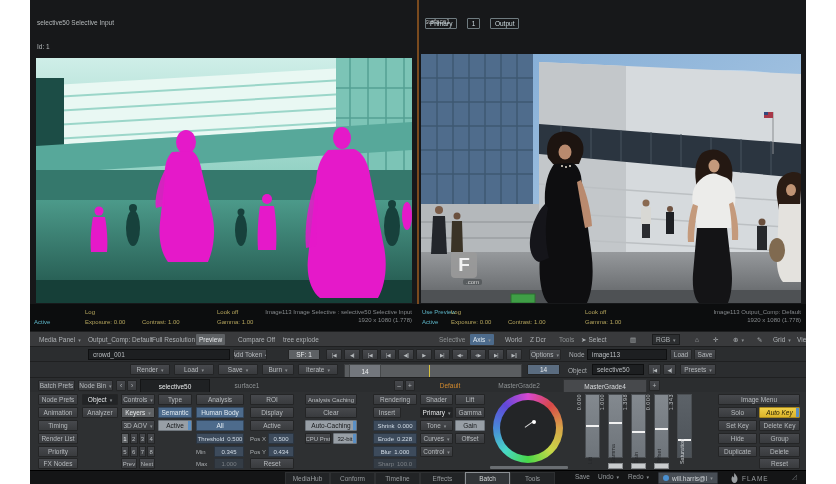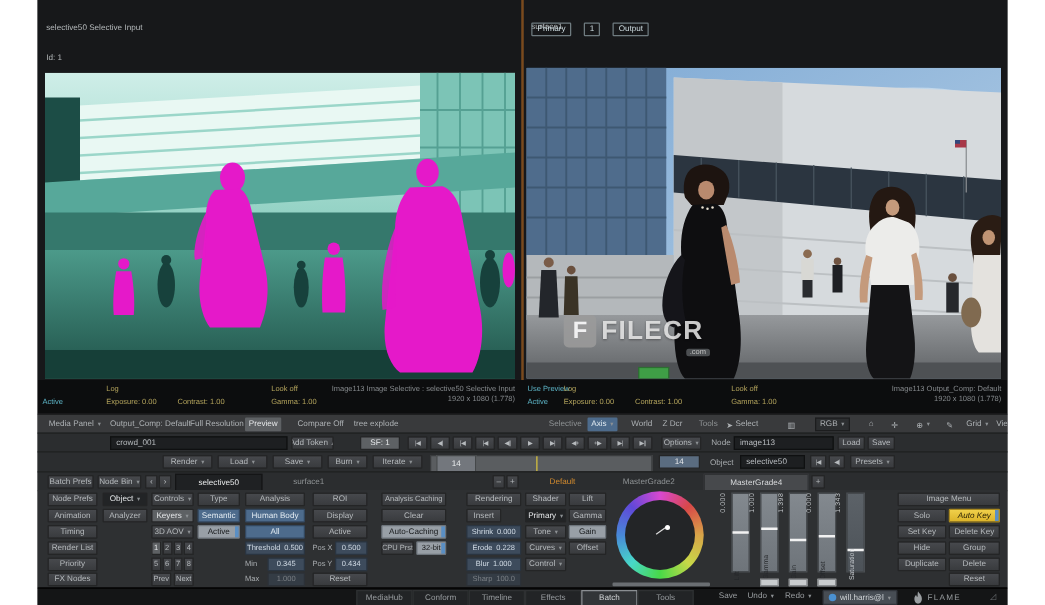--- a/index.html
+++ b/index.html
@@ -287,21 +287,20 @@
           <ellipse cx="370" cy="136" rx="5" ry="6" fill="#c09474"></ellipse>
           <path d="M358,150 L356,200 C355,214 358,224 362,228 L380,228 L380,150 Z" fill="#e4e2de"></path>
           <ellipse cx="356" cy="196" rx="8" ry="12" fill="#806a50"></ellipse>
         </g>
 
         <rect x="90" y="240" width="24" height="9" fill="#3f9e46" stroke="#2c6e31"></rect>
       </svg>
       
       <div class="wm" style="left:30px;top:198px;">
         <div class="wm-logo">F</div>
-        <div class="wm-text">FILECR</div>
         <div class="wm-suffix">.com</div>
       </div>
     </div>
   </div>
 
   <div id="infobars">
     <span class="inf inf-c" style="left:4px;top:15px;">Active</span>
     <span class="inf inf-y" style="left:55px;top:5px;">Log</span>
     <span class="inf inf-y" style="left:55px;top:15px;">Exposure: 0.00</span>
     <span class="inf inf-y" style="left:112px;top:15px;">Contrast: 1.00</span>

